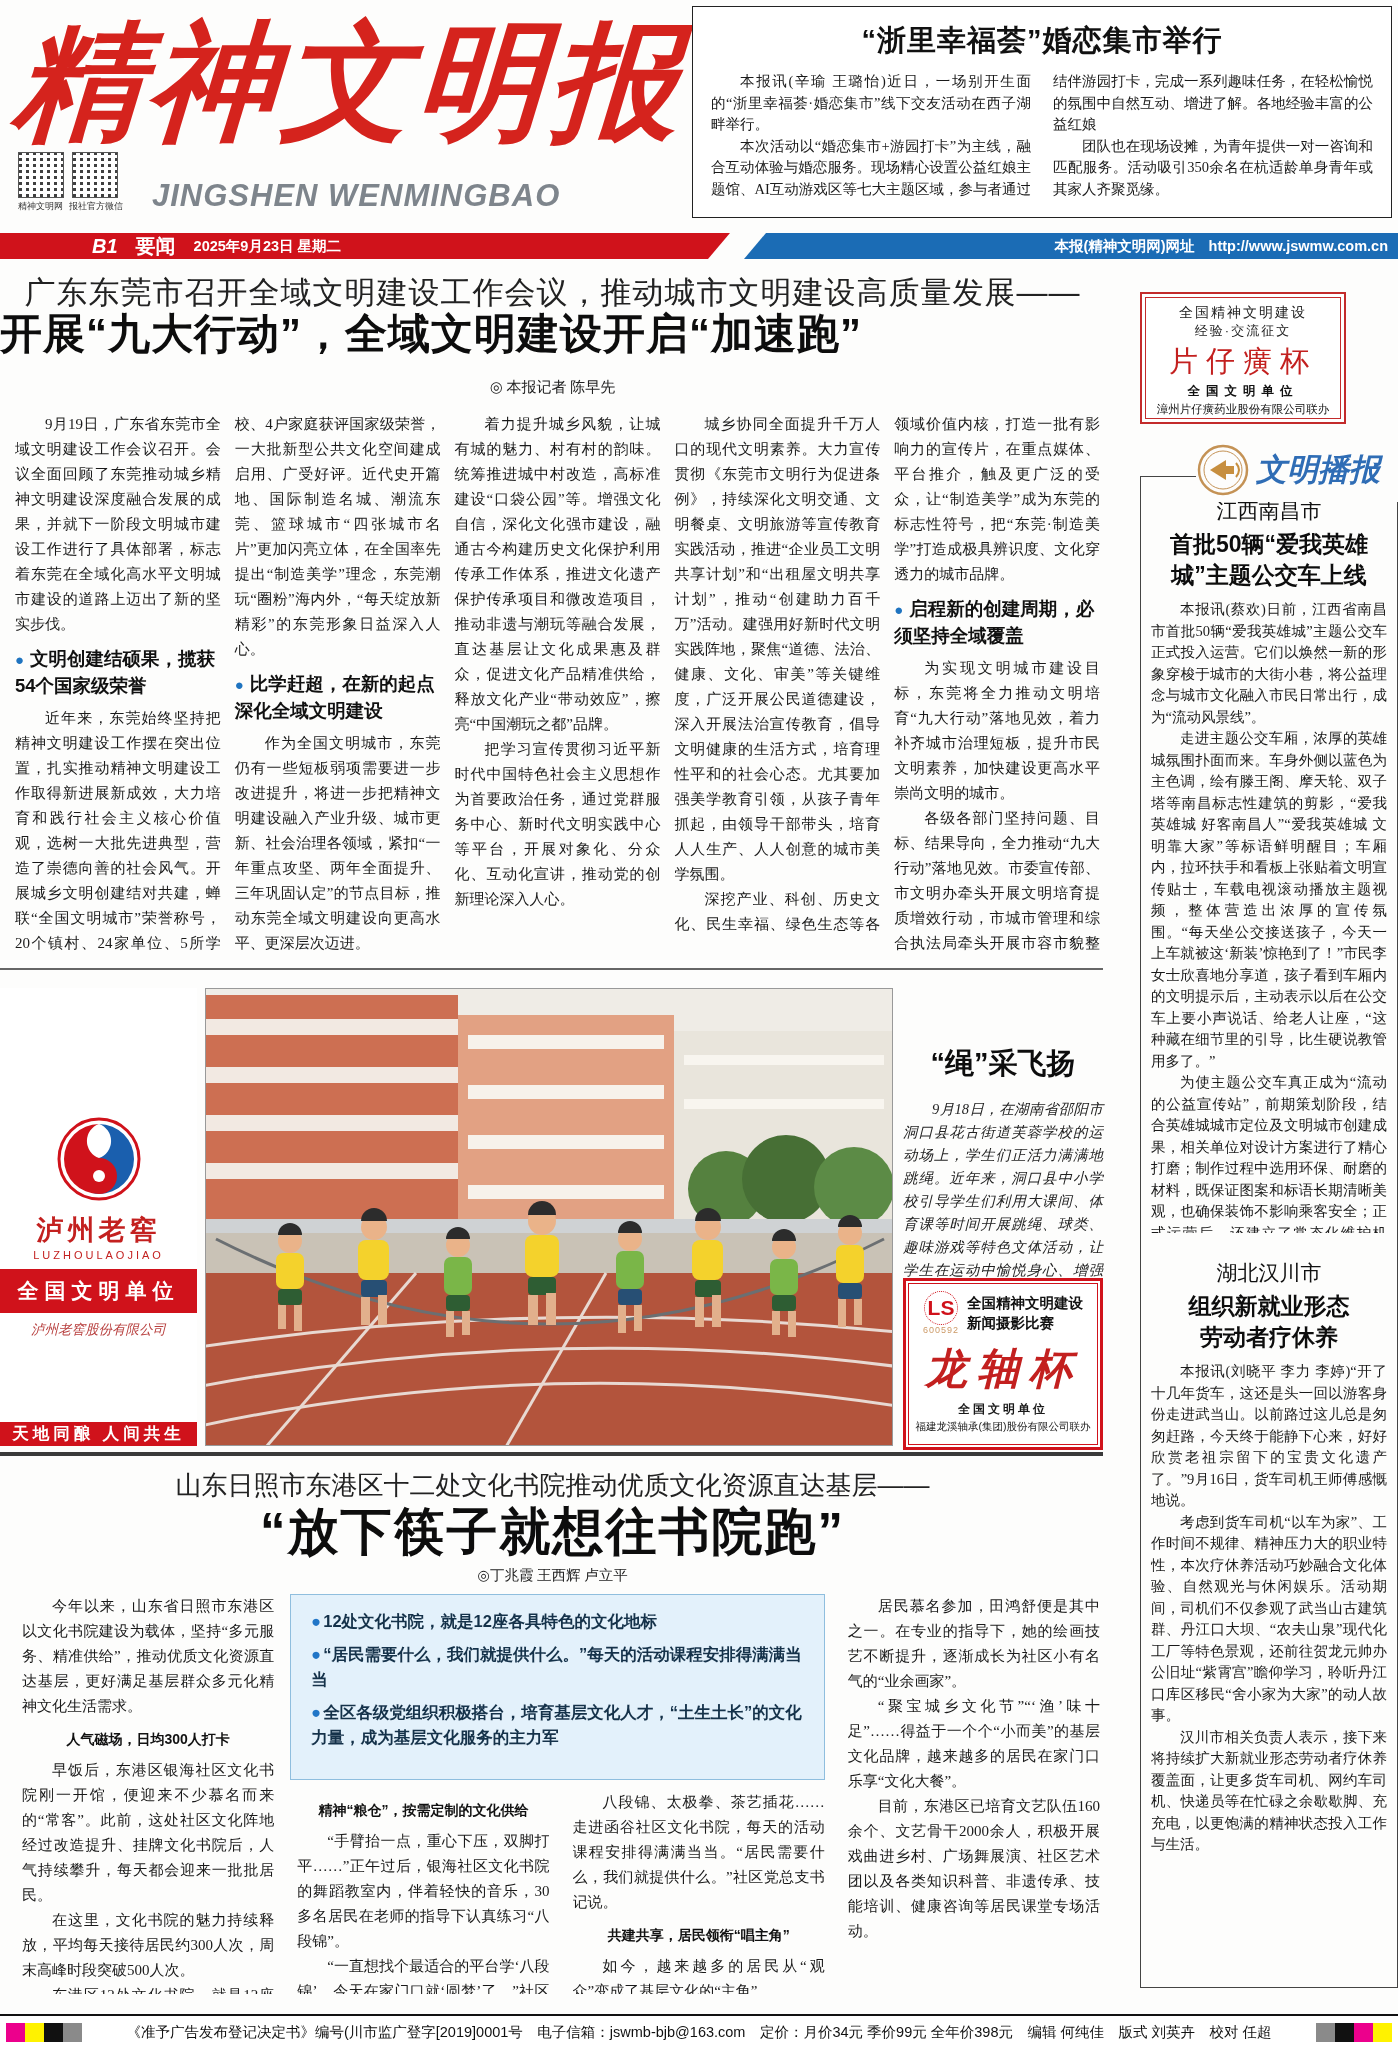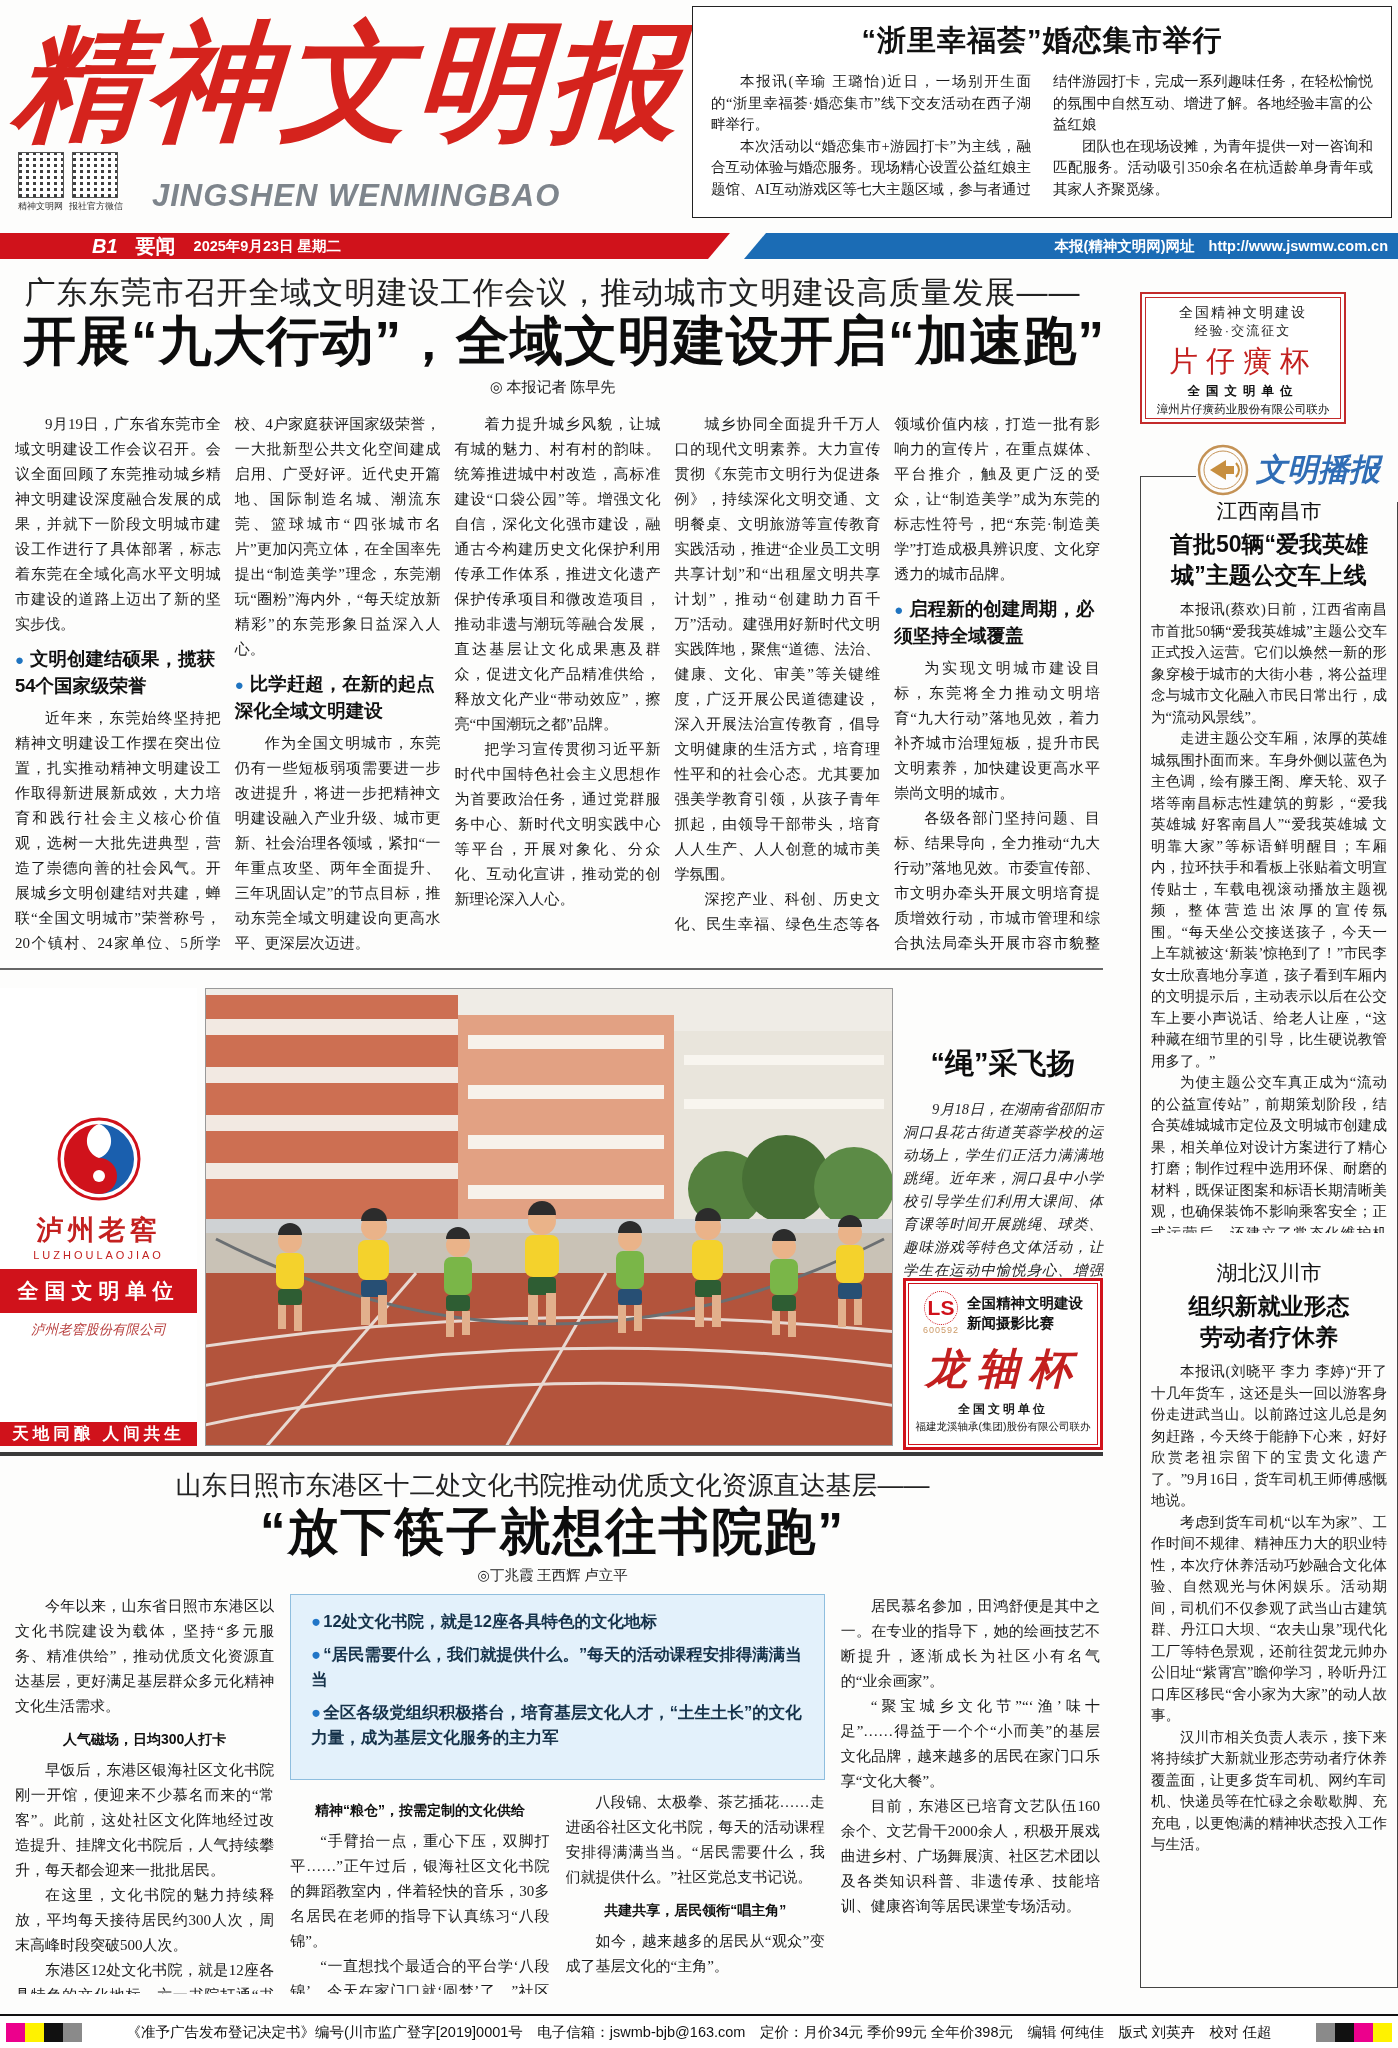--- a/index.html
+++ b/index.html
@@ -57,22 +57,22 @@
     color:#fff; font-family:"Liberation Sans",sans-serif; font-size:14.5px; font-weight:bold;
     display:flex; align-items:center; justify-content:flex-end; padding-right:10px; gap:14px;
   }
   .datebar .blue a{ color:#fff; text-decoration:none;}
   
   .kicker{
     position:absolute; left:0; top:272px; width:1105px; text-align:center;
     font-size:31px; color:#222; font-family:"Liberation Sans",sans-serif; letter-spacing:1px;
   }
   .headline{
-    position:absolute; left:0; top:306px; width:1105px; text-align:right;
-    font-size:53px; font-weight:900; color:#0d0d0d; letter-spacing:1px;
+    position:absolute; left:0; top:306px; width:1105px; text-align:left;
+    font-size:42px; font-weight:900; color:#0d0d0d; letter-spacing:1px;
     font-family:"Liberation Sans",sans-serif;
   }
   .byline{ position:absolute; left:0; top:378px; width:1105px; text-align:center;
     font-size:15px; color:#222;}
   .main-cols{
     position:absolute; left:15px; top:412px; width:1085px; height:548px;
     column-count:5; column-gap:14px; overflow:hidden;
     font-size:15px; line-height:25px; text-align:justify;
   }
   .main-cols p{ text-indent:2em; }
@@ -158,21 +158,21 @@
      font-family:"Liberation Sans",sans-serif;}
   .b-byline{ position:absolute; left:0; top:1566px; width:1105px; text-align:center;
      font-size:14.5px; color:#222;}
   .b-grid{
     position:absolute; left:15px; top:1594px; width:1085px; height:400px;
     display:grid; grid-template-columns:repeat(4,1fr); grid-template-rows:186px 1fr;
     column-gap:16px; row-gap:10px;
     font-size:15px; line-height:25px; text-align:justify;
   }
   .b-grid p{ text-indent:2em;}
-  .bcol{ overflow:hidden;}
+  .bcol{ overflow:hidden;margin-left:7px;}
   .bcol.span2{ grid-row:1 / 3;}
   .b-sub{ font-family:"Liberation Sans",sans-serif; font-weight:bold; font-size:14px;
      text-align:center; margin:8px 0 6px; color:#111;}
   .blue-box{
     grid-column:2 / 4; grid-row:1;
     background:#e3f1fb; border:1px solid #8fbede; padding:14px 20px 10px;
     font-family:"Liberation Sans",sans-serif; overflow:hidden;
   }
   .blue-box .bullet{ font-size:16.5px; line-height:25px; font-weight:bold; color:#15324a;
      text-align:left; margin-bottom:8px; text-indent:0;}

